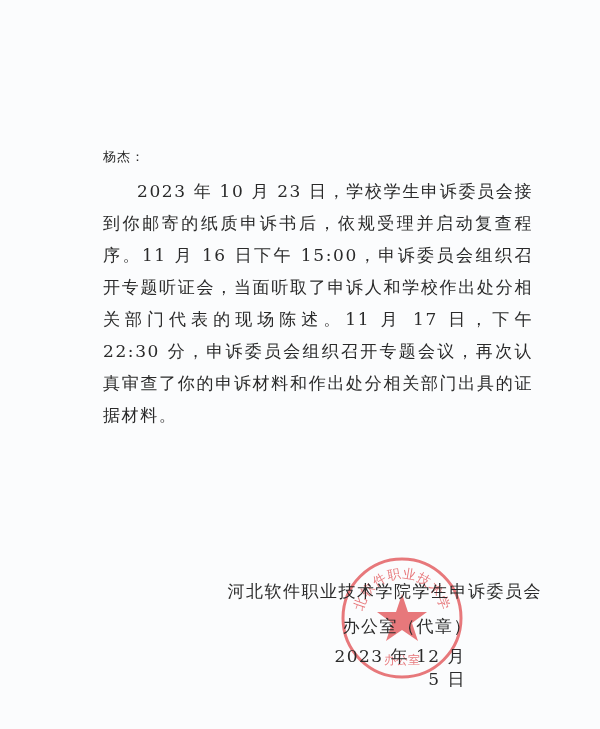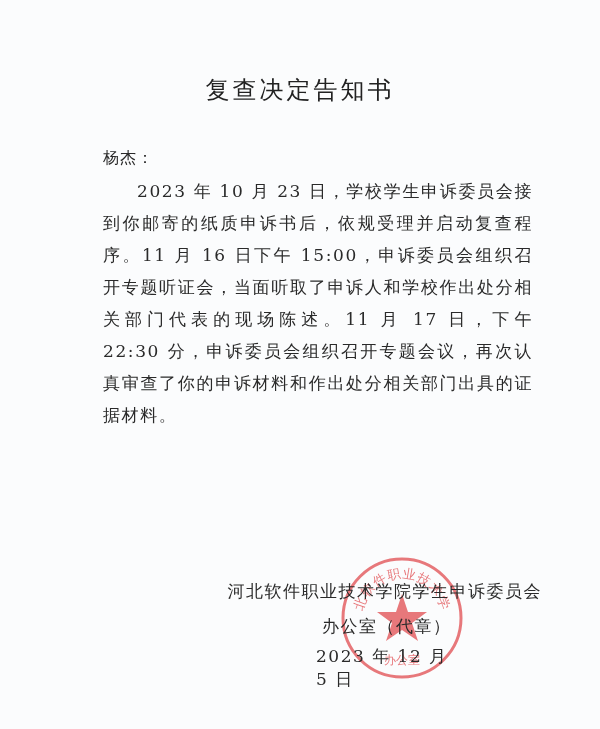--- a/index.html
+++ b/index.html
@@ -29,21 +29,21 @@
     text-align: center;
     font-family: "DejaVu Sans", "Liberation Sans", sans-serif;
     font-size: 24px;
     letter-spacing: 3px;
     color: #222;
   }
   .salutation {
     position: absolute;
     left: 103px;
     top: 148px;
-    font-size: 16px;
+    font-size: 13px;
     letter-spacing: 1px;
   }
   .body-text {
     position: absolute;
     left: 103px;
     width: 430px;
     font-size: 17px;
     line-height: 32px;
     letter-spacing: 1.6px;
     text-align: justify;
@@ -52,21 +52,21 @@
     text-indent: 2em;
     margin: 0;
   }
   .p1 { top: 175px; }
   .p2 { top: 367px; }
   .p3 { top: 463px; }
   .signature {
     position: absolute;
     right: 60px;
     width: 320px;
-    text-align: left;
+    text-align: right;
     font-size: 17px;
     letter-spacing: 1.5px;
   }
   .sig-org { top: 580px; text-align: right; right: 58px; width: 340px; }
   .sig-office { top: 615px; left: 322px; width: 150px; }
   .sig-date { top: 645px; left: 316px; width: 150px; }
   .stamp {
     position: absolute;
     left: 340px;
     top: 556px;
@@ -74,21 +74,20 @@
     height: 124px;
     pointer-events: none;
     opacity: 0.72;
   }
 </style>
 </head>
 <body>
 
 <div class="page">
 
-  <div class="title">复查决定告知书</div>
 
   <div class="salutation">杨杰：</div>
 
   <div class="body-text p1">
     <p class="para">2023 年 10 月 23 日，学校学生申诉委员会接到你邮寄的纸质申诉书后，依规受理并启动复查程序。11 月 16 日下午 15:00，申诉委员会组织召开专题听证会，当面听取了申诉人和学校作出处分相关部门代表的现场陈述。11 月 17 日，下午 22:30 分，申诉委员会组织召开专题会议，再次认真审查了你的申诉材料和作出处分相关部门出具的证据材料。</p>
   </div>
 
 
 
   <svg class="stamp" viewBox="0 0 124 124" xmlns="http://www.w3.org/2000/svg">

